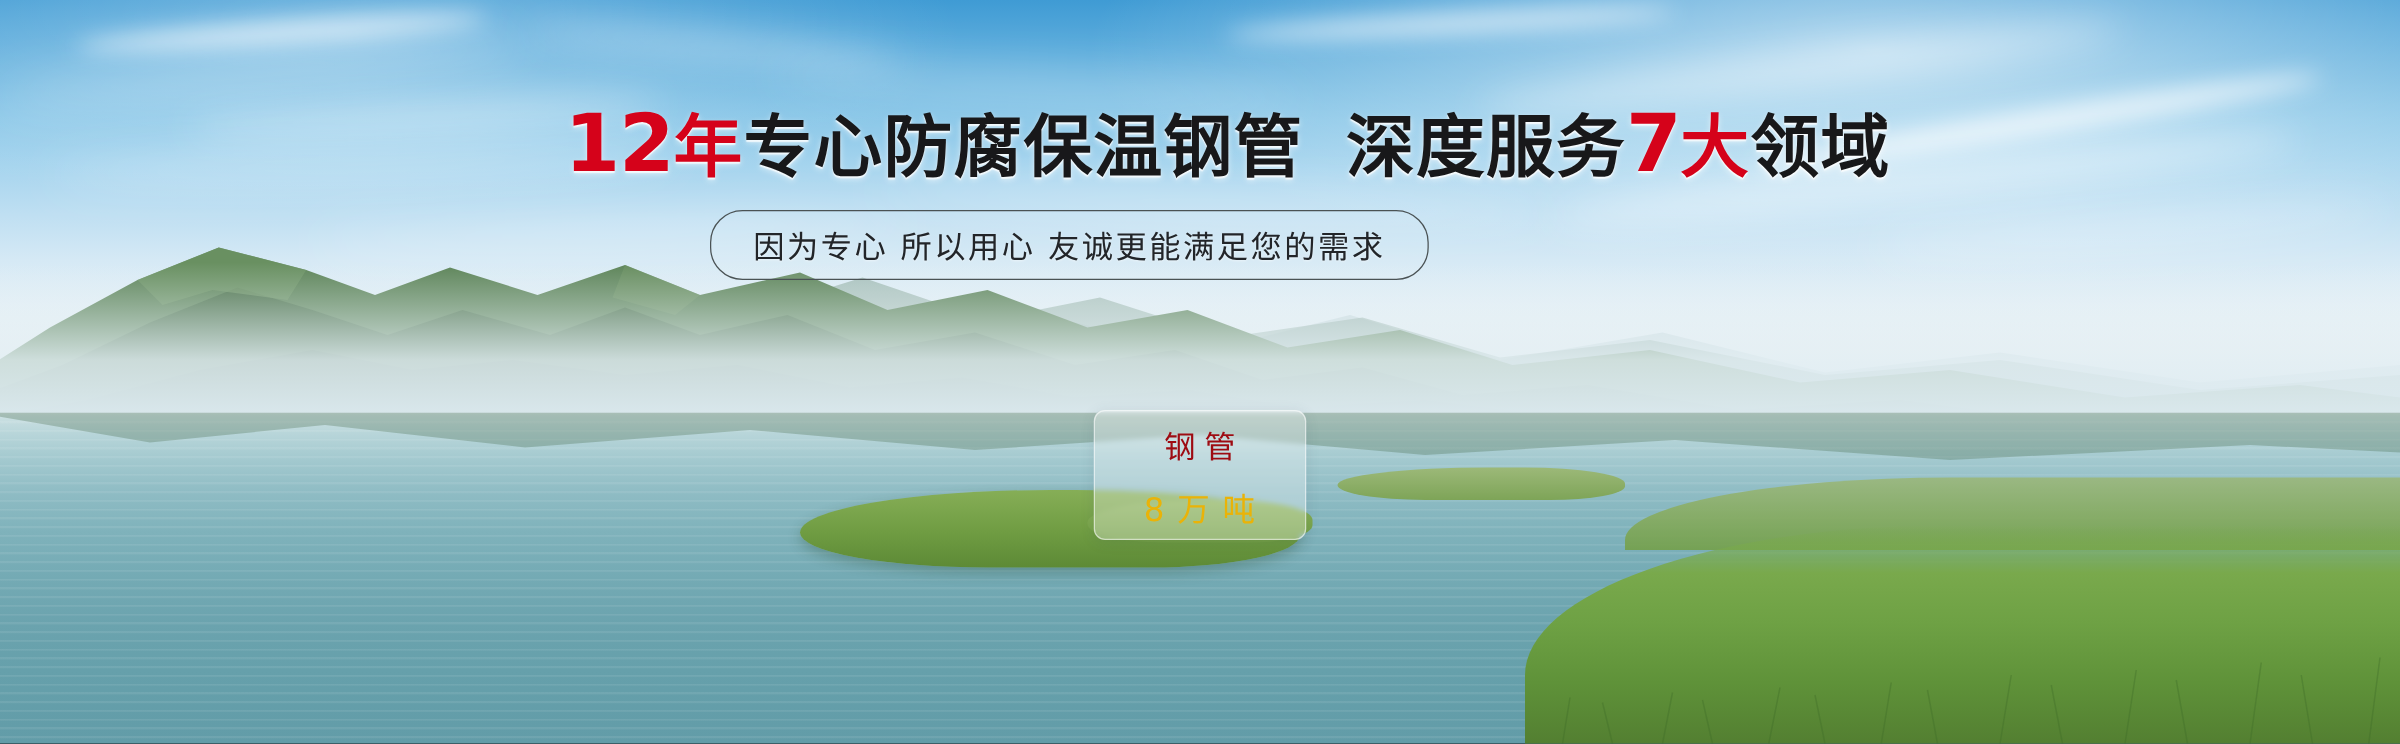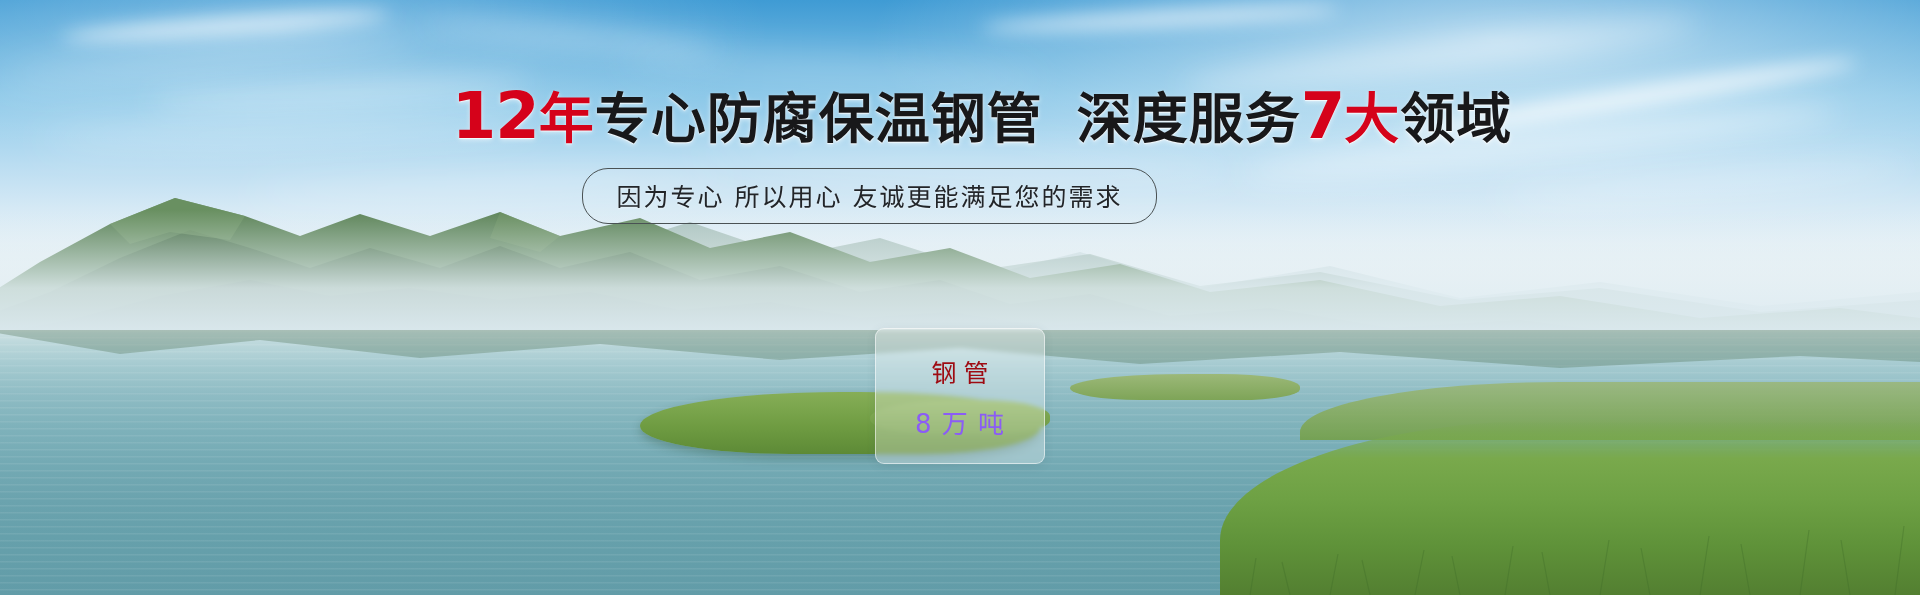--- a/index.html
+++ b/index.html
@@ -201,21 +201,21 @@
     color: #d5021a;
   }
   .headline .gap {
     display: inline-block;
     width: 34px;
   }
 
   .subtitle-wrap {
     position: absolute;
     top: 168px;
-    left: 14px;
+    left: 0;
     width: 1711px;
     display: flex;
     justify-content: center;
   }
   .subtitle {
     border: 1.5px solid #4a5254;
     border-radius: 26px;
     padding: 8px 34px 10px 34px;
     font-size: 25px;
     color: #222529;
@@ -231,42 +231,42 @@
     position: absolute;
     top: 328px;
     left: 0;
     width: 1920px;
     display: flex;
     justify-content: center;
     gap: 6px;
   }
   .card {
     width: 170px;
-    height: 136px;
+    height: 104px;
     border-radius: 9px;
     background: rgba(255,255,255,0.30);
     border: 1px solid rgba(255,255,255,0.55);
     backdrop-filter: blur(2px);
     display: flex;
     flex-direction: column;
     align-items: center;
     justify-content: center;
     box-shadow: 0 2px 10px rgba(60,80,90,0.12);
   }
   .card .c-title {
     font-size: 25px;
     color: #9e0b12;
     letter-spacing: 7px;
     text-indent: 7px;
     margin-bottom: 14px;
     font-family: "DejaVu Sans", "Liberation Sans", sans-serif;
   }
   .card .c-value {
     font-size: 26px;
-    color: #8b5cf6;
+    color: #eab308;
     letter-spacing: 1px;
     font-family: "DejaVu Sans", "Liberation Sans", sans-serif;
   }
   .card .c-value sup {
     font-size: 15px;
     vertical-align: super;
   }
 </style>
 </head>
 <body>

